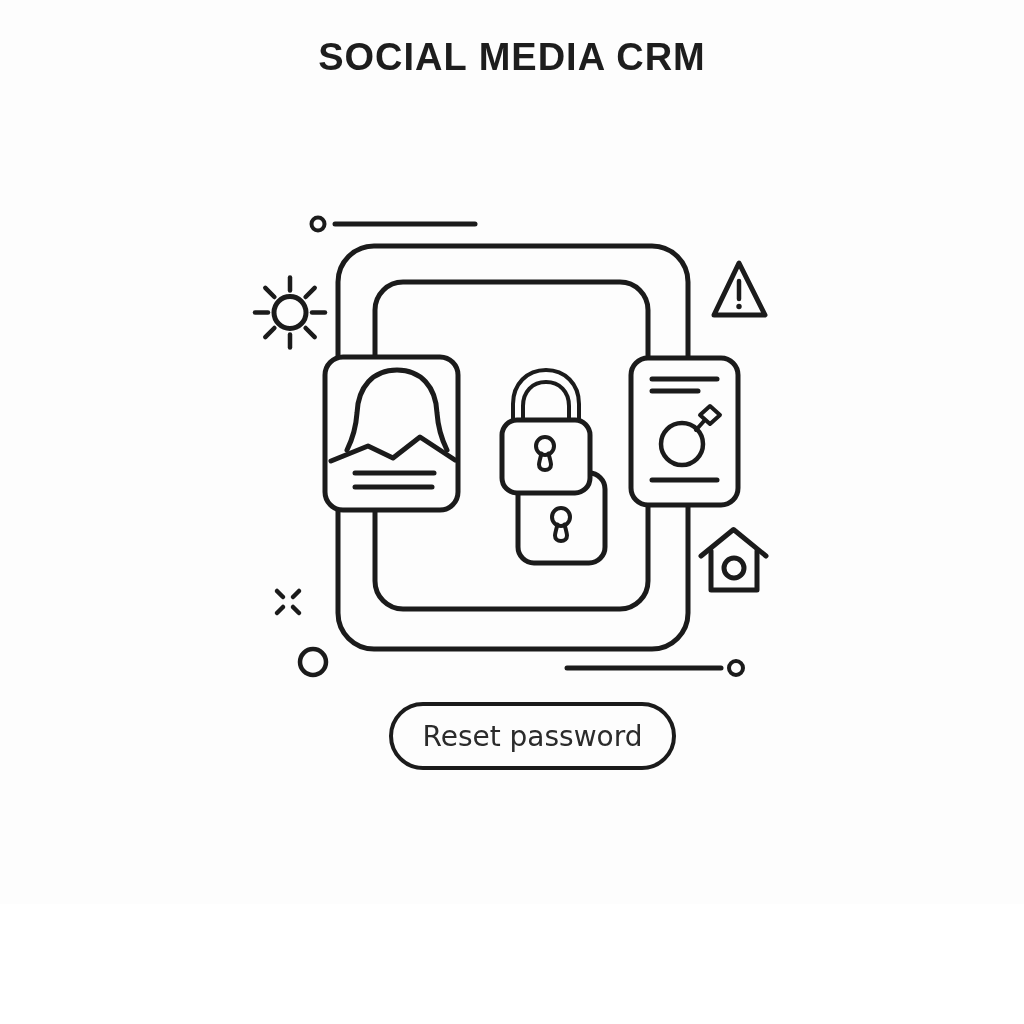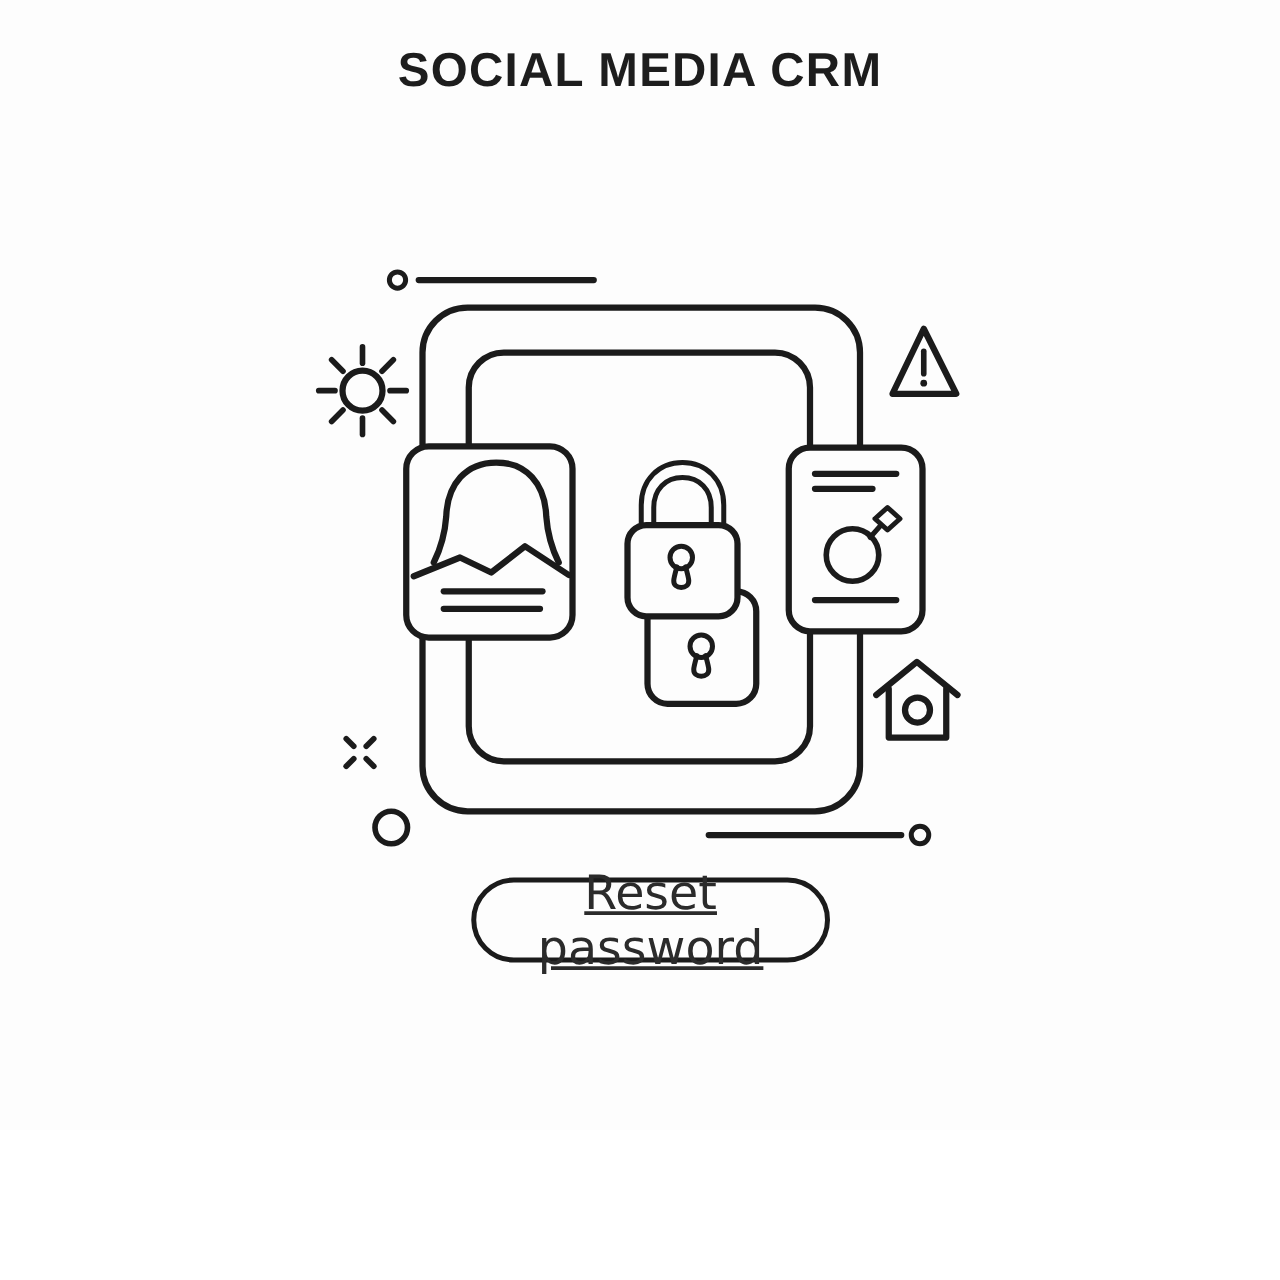--- a/index.html
+++ b/index.html
@@ -17,30 +17,29 @@
     color:var(--text,#1d1d1d);
   }
   .illustration{position:absolute;left:0;top:0;}
   .st{fill:none;stroke:var(--line,#1b1b1b);stroke-linecap:round;stroke-linejoin:round;}
   .w5{stroke-width:5;}
   .w45{stroke-width:4.5;}
   .w4{stroke-width:4;}
   .fb{fill:var(--background,#fdfdfd);}
   .fl{fill:var(--line,#1b1b1b);stroke:none;}
   .reset-btn{
-    position:absolute;left:377px;top:702px;width:287px;height:68px;
+    position:absolute;left:389px;top:702px;width:287px;height:68px;
     box-sizing:border-box;
     border:4px solid var(--line,#1b1b1b);
     border-radius:36px;
     background:transparent;
     display:flex;align-items:center;justify-content:center;
     font-family:"DejaVu Sans","Liberation Sans",sans-serif;
-    font-size:38px;color:#2b2b2b;
+    font-size:28px;color:#2b2b2b;
     cursor:pointer;
-    text-decoration:underline;
   }
 </style>
 </head>
 <body>
 
 <div class="stage">
 
   <div class="title">SOCIAL MEDIA CRM</div>
 
   <svg class="illustration" width="1024" height="1024" viewBox="0 0 1024 1024">

